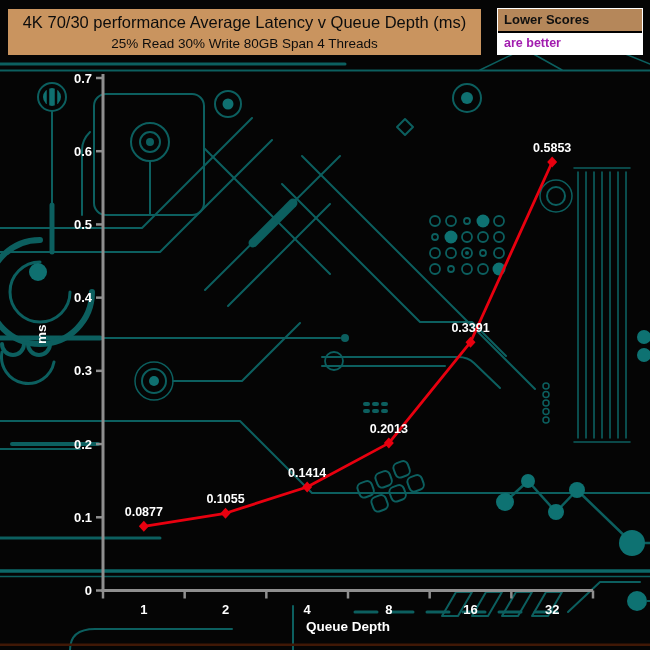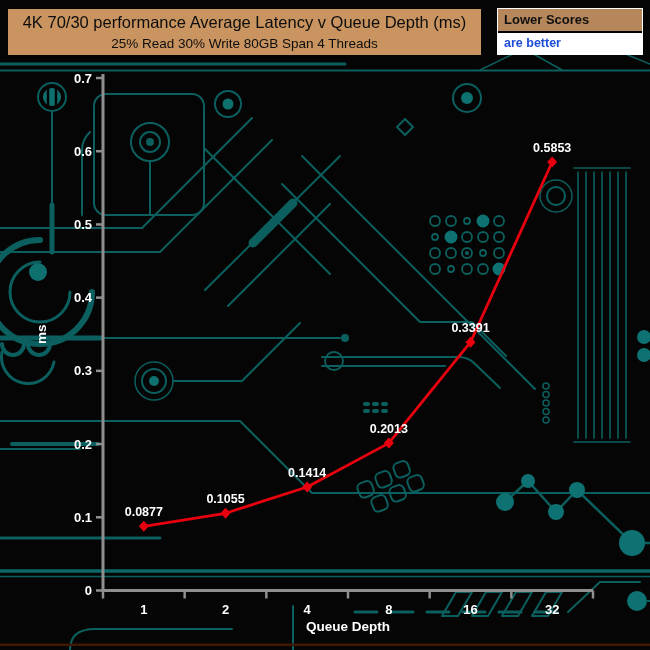--- a/index.html
+++ b/index.html
@@ -6,21 +6,21 @@
   .stage{position:relative;width:650px;height:650px;background:#050505;overflow:hidden;
          font-family:"Liberation Sans",sans-serif;}
   svg.layer{position:absolute;left:0;top:0;width:650px;height:650px;}
   .title-box{position:absolute;left:8px;top:9px;width:473px;height:46px;background:#c9945f;
              text-align:center;color:#0d0d0d;}
   .title-box .title{font-size:16.5px;line-height:27px;white-space:nowrap;}
   .title-box .subtitle{font-size:13.5px;line-height:15px;}
   .legend{position:absolute;left:497px;top:8px;width:144px;border:1px solid #ffffff;background:#000;}
   .legend .legend-top{background:#b5875a;color:#101010;font-weight:bold;font-size:13px;
                       padding:3px 6px 4px 6px;}
-  .legend .legend-bottom{background:#ffffff;color:#1d4ed8;font-weight:bold;font-size:12.5px;
+  .legend .legend-bottom{background:#ffffff;color:#a21caf;font-weight:bold;font-size:12.5px;
                          padding:3px 6px 4px 6px;border-top:2px solid #000;}
 </style>
 </head>
 <body>
 
 <div class="stage">
 
   <svg class="layer" viewBox="0 0 650 650">
     <g stroke="#0c5f5f" fill="none" stroke-width="2" stroke-linejoin="round" stroke-linecap="round">
       <path d="M0,64 H345" stroke-width="3"></path>

